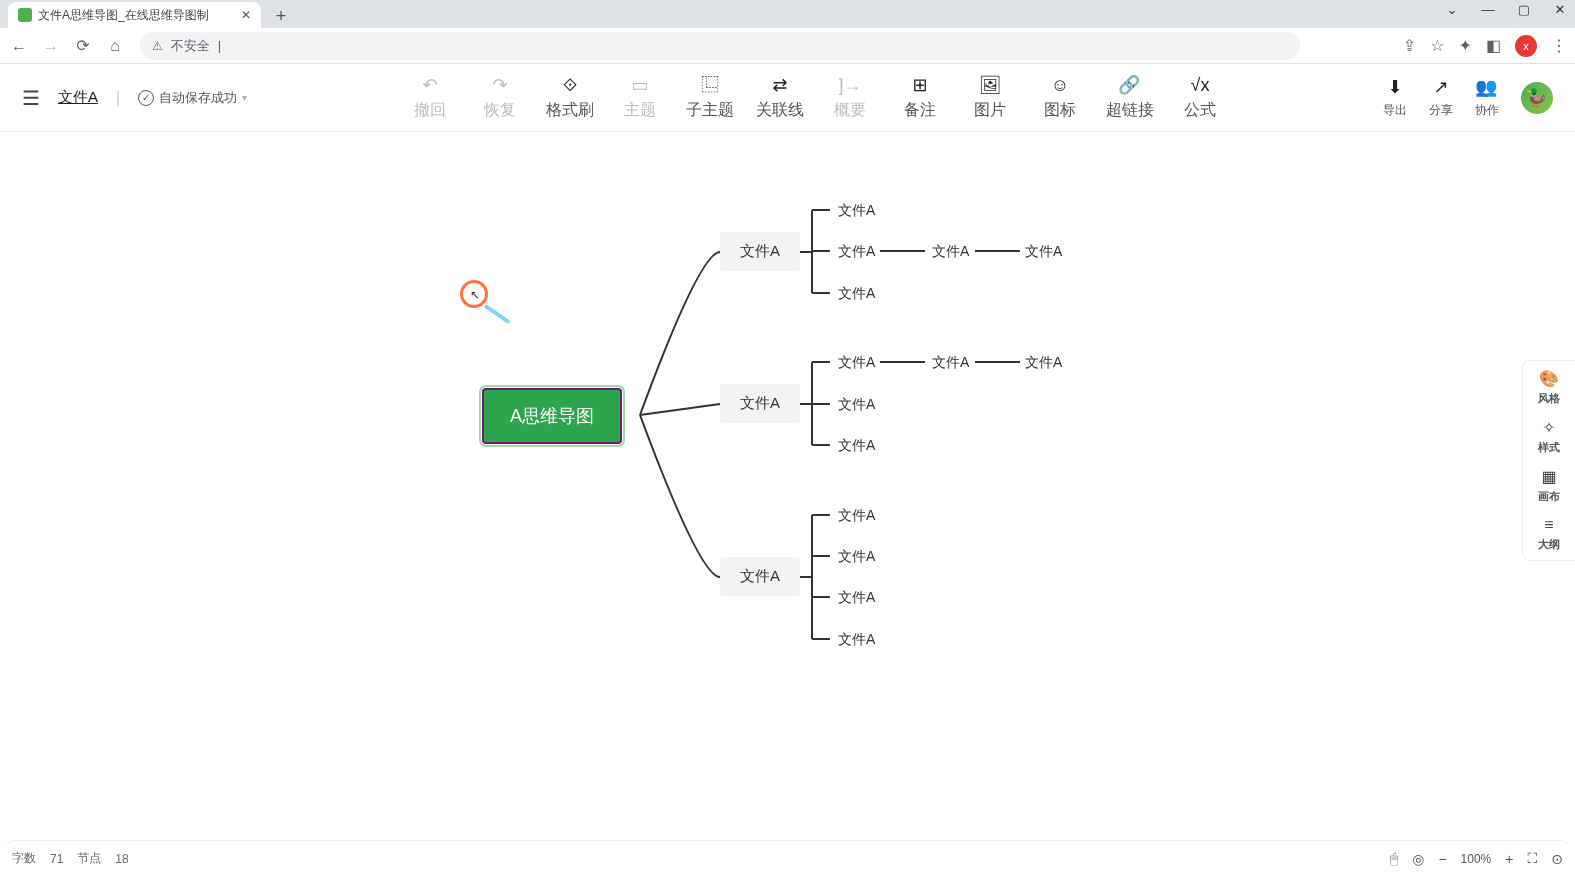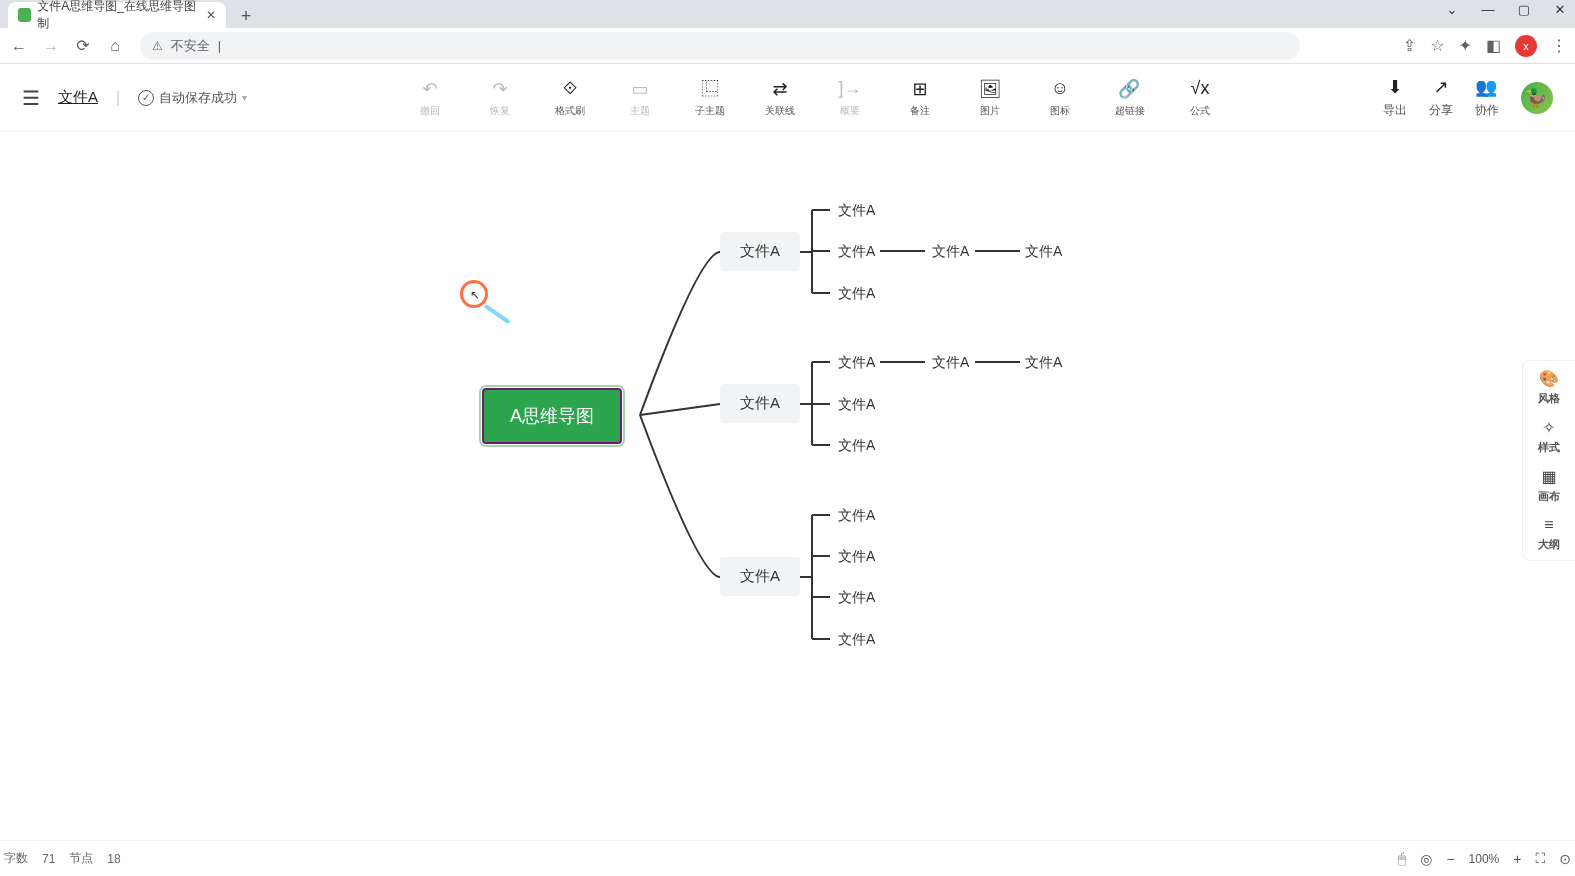--- a/index.html
+++ b/index.html
@@ -1,21 +1,21 @@
 <!DOCTYPE html>
 <html><head>
 <meta charset="utf-8">
 <style>
 * { margin:0; padding:0; box-sizing:border-box; font-family:"Microsoft YaHei","PingFang SC",Arial,sans-serif; }
 body { width:1575px; height:876px; background:#fff; overflow:hidden; position:relative; }
 
 
 .browser-chrome { background:#dee1e6; }
 .tabbar { height:28px; display:flex; align-items:flex-end; padding-left:8px; }
-.tab { background:#fff; height:26px; border-radius:8px 8px 0 0; display:flex; align-items:center; padding:0 10px; gap:6px; font-size:12px; color:#444; width:218px; }
+.tab { background:#fff; height:26px; border-radius:8px 8px 0 0; display:flex; align-items:center; padding:0 10px; gap:6px; font-size:12px; color:#444; width:253px; }
 .tab .fav { width:14px; height:14px; background:#4caf50; border-radius:3px; }
 .tab .close { color:#555; margin-left:auto; cursor:pointer; }
 .newtab { width:24px; height:24px; display:flex; align-items:center; justify-content:center; color:#555; font-size:18px; cursor:pointer; margin-left:8px; }
 .wincontrols { position:absolute; right:6px; top:2px; display:flex; gap:18px; color:#333; font-size:13px; }
 .wincontrols span { cursor:pointer; width:18px; text-align:center; }
 .addrrow { background:#fff; height:36px; display:flex; align-items:center; padding:0 8px; gap:10px; border-bottom:1px solid #e0e0e0; }
 .nav-btn { width:22px; height:22px; display:flex; align-items:center; justify-content:center; color:#5f6368; cursor:pointer; font-size:16px; }
 .addrbar { flex:0 0 auto; display:flex; align-items:center; gap:8px; background:#f1f3f4; border-radius:14px; height:28px; padding:0 12px; color:#5f6368; font-size:13px; margin-left:4px; width:1160px; }
 .addrbar .warn { font-size:12px; }
 .addr-actions { margin-left:auto; display:flex; align-items:center; gap:14px; color:#5f6368; }
@@ -25,21 +25,21 @@
 .app-header { height:68px; display:flex; align-items:center; padding:0 22px; border-bottom:1px solid #eee; gap:18px; }
 .hamburger { font-size:20px; color:#444; cursor:pointer; }
 .filename { font-size:15px; color:#222; text-decoration:underline; cursor:pointer; }
 .sep { color:#ccc; }
 .save-status { display:flex; align-items:center; gap:5px; font-size:13px; color:#555; }
 .save-status .chk { width:16px; height:16px; border:1.5px solid #555; border-radius:50%; display:flex; align-items:center; justify-content:center; font-size:10px; }
 .toolbar { display:flex; gap:28px; margin-left:auto; margin-right:auto; }
 .tbtn { display:flex; flex-direction:column; align-items:center; gap:4px; cursor:pointer; width:42px; }
 .tbtn .ic { font-size:18px; color:#222; height:22px; display:flex; align-items:center; }
 .tbtn.disabled .ic, .tbtn.disabled .lbl { color:#bbb; }
-.tbtn .lbl { font-size:10px; color:#555; white-space:nowrap;text-align:center; }
+.tbtn .lbl { font-size:16px; color:#555; white-space:nowrap;text-align:center; }
 .right-actions { display:flex; gap:22px; align-items:center; }
 .ract { display:flex; flex-direction:column; align-items:center; gap:4px; cursor:pointer; }
 .ract .ic { font-size:18px; color:#222; }
 .ract .lbl { font-size:12px; color:#555; }
 .user-avatar { width:32px; height:32px; border-radius:50%; background:linear-gradient(135deg,#4caf50,#8bc34a); display:flex; align-items:center; justify-content:center; font-size:18px; }
 
 
 .canvas { position:relative; width:100%; height:680px; background:#fff; }
 .canvas svg { position:absolute; left:0; top:0; }
 .node { position:absolute; font-size:14px; color:#333; }
@@ -50,21 +50,21 @@
 .click-cursor { position:absolute; font-size:12px; color:#333; }
 .click-tail { position:absolute; width:30px; height:4px; background:#81d4fa; transform:rotate(35deg); border-radius:2px; }
 
 
 .right-sidebar { position:absolute; right:0; top:360px; background:#fff; border:1px solid #eee; border-right:none; border-radius:8px 0 0 8px; padding:8px 6px; display:flex; flex-direction:column; gap:12px; }
 .rs-item { display:flex; flex-direction:column; align-items:center; gap:3px; cursor:pointer; width:40px; }
 .rs-item .ic { font-size:16px; color:#444; }
 .rs-item .lbl { font-size:11px; color:#555;font-weight:bold; }
 
 
-.statusbar { position:absolute; bottom:0; left:0; right:0; height:36px; display:flex; align-items:center; padding:0 4px; font-size:12px; color:#666; gap:14px; border-top:1px solid #eee; }
+.statusbar { position:absolute; bottom:0; left:0; right:0; height:36px; display:flex; align-items:center; padding:0 12px; font-size:12px; color:#666; gap:14px; border-top:1px solid #eee;border-radius:16px; }
 .statusbar .zoom-group { margin-left:auto; display:flex; align-items:center; gap:14px; color:#555; }
 .zoom-group .zb { cursor:pointer; font-size:14px; }
 </style>
 </head>
 <body>
 
 <div class="browser-chrome">
   <div class="wincontrols">
     <span>⌄</span>
     <span>—</span>

